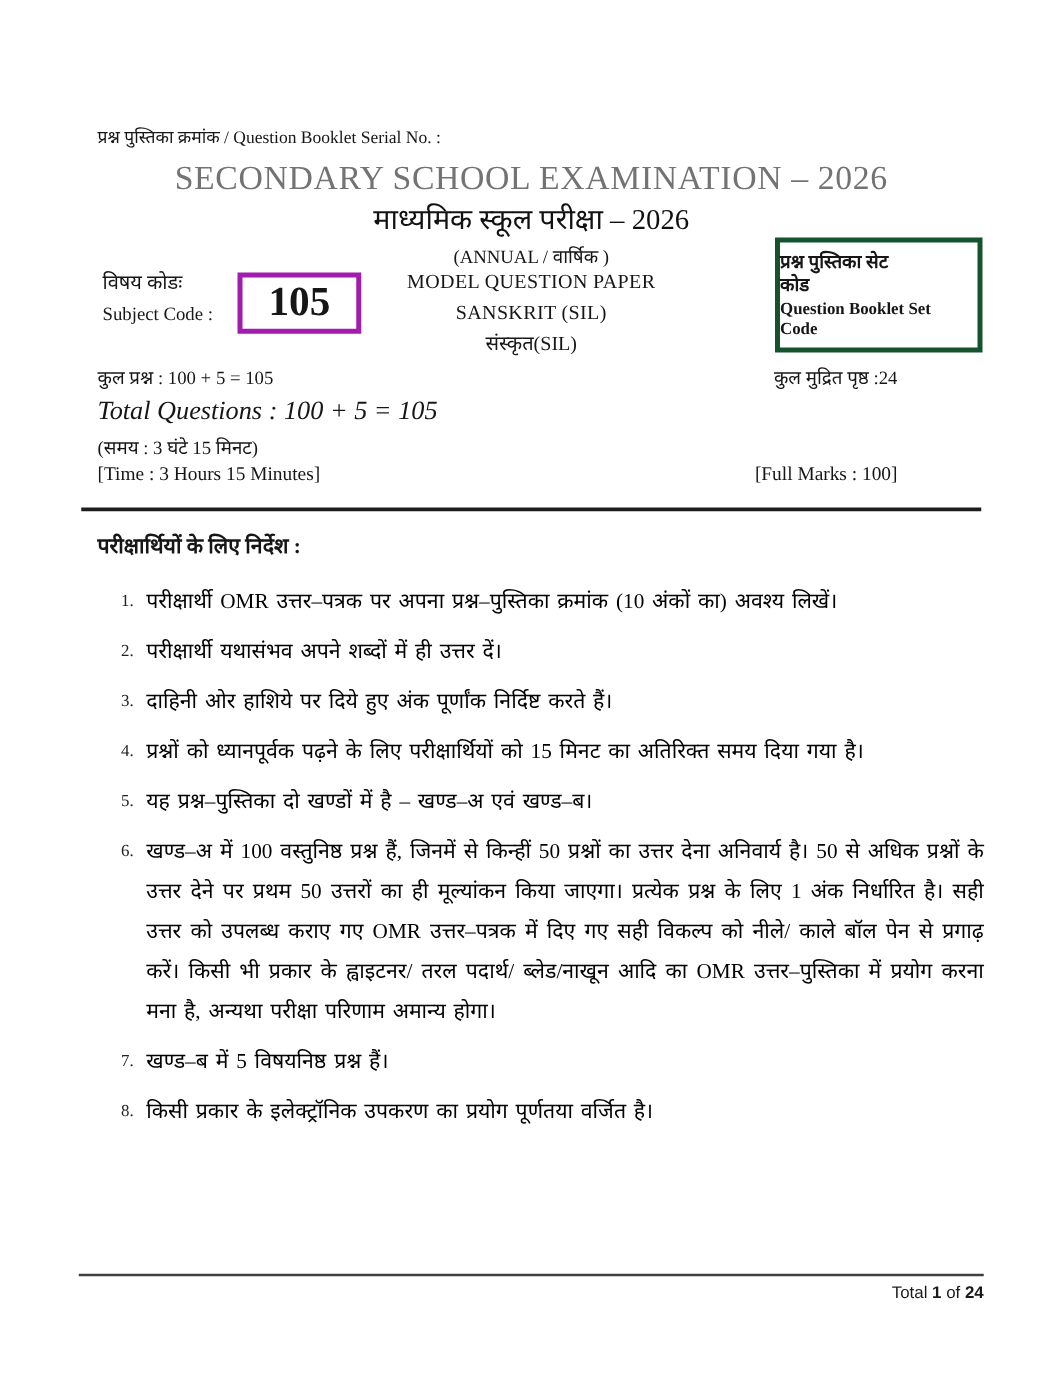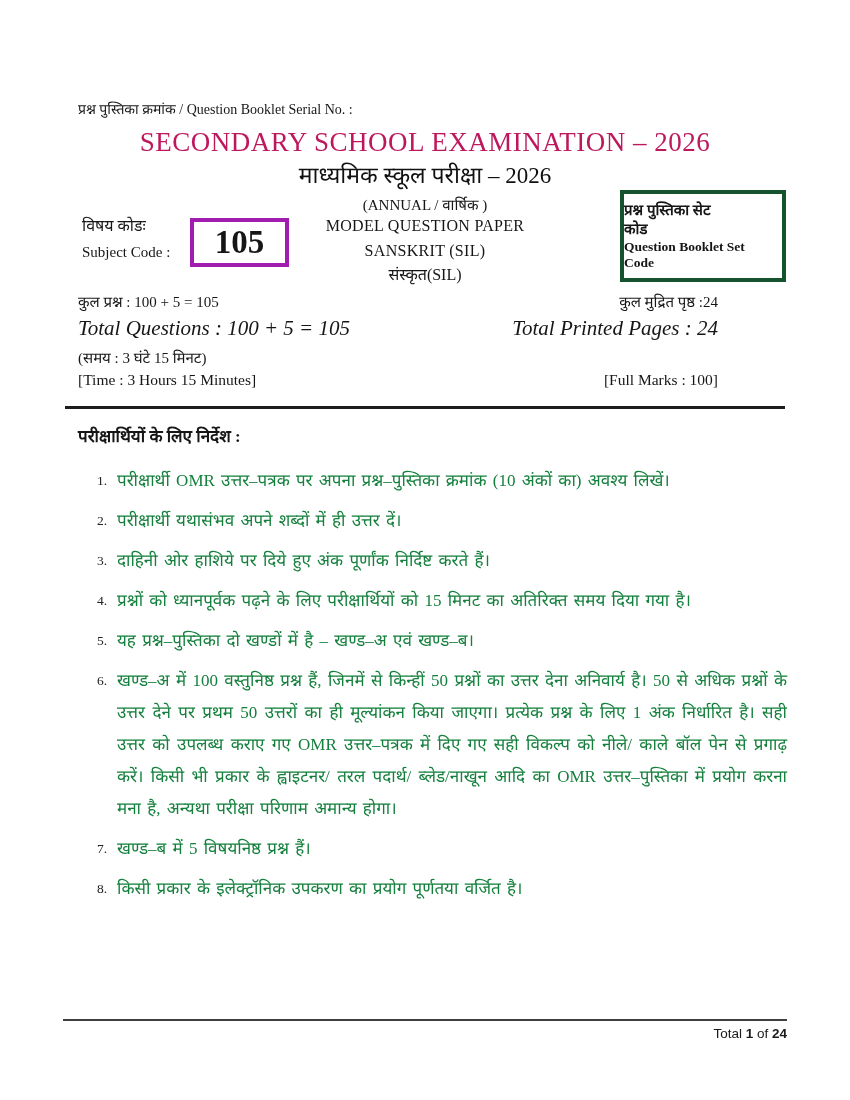--- a/index.html
+++ b/index.html
@@ -11,21 +11,21 @@
     position: relative;
     overflow: hidden;
   }
   .page { position: absolute; inset: 0; background: #ffffff; }
 
   .abs { position: absolute; }
 
   .serial-line { top: 99px; left: 78px; font-size: 14px; }
 
   .title-en { top: 127px; left: 65px; width: 720px; text-align: center;
-              font-size: 27px; letter-spacing: 0.5px; color: #be185d; }
+              font-size: 27px; letter-spacing: 0.5px; color: #737373; }
   .title-hi { top: 158px; left: 65px; width: 720px; text-align: center;
               font-size: 23px; color: #111; }
 
   .center-block { left: 65px; width: 720px; text-align: center; }
   .annual-line  { top: 194px; font-size: 15px; }
   .model-line   { top: 217px; font-size: 16px; letter-spacing: 0.3px; }
   .subject-en   { top: 242px; font-size: 16px; letter-spacing: 0.3px; }
   .subject-hi   { top: 263px; font-size: 16px; }
 
   .subj-label-hi { top: 214px; left: 82px; font-size: 16px; }
@@ -64,21 +64,21 @@
   .instr-item {
     display: flex; align-items: flex-start;
     margin-bottom: 8px;
   }
   .instr-num {
     width: 52px; min-width: 52px; text-align: right; padding-right: 10px;
     font-size: 13.5px; line-height: 32px; color: #222;
   }
   .instr-text {
     flex: 1; font-size: 17px; line-height: 32px;
-    text-align: justify; color: #15803d;
+    text-align: justify; color: #000000;
     word-spacing: 2px;
   }
 
   .footer-rule {
     top: 1019px; left: 63px; width: 724px; height: 2px;
     background: #3f3f3f; border: none;
   }
   .footer-text {
     top: 1026px; right: 63px;
     font-family: "Liberation Sans", "DejaVu Sans", sans-serif;
@@ -112,21 +112,20 @@
     <div class="hi">प्रश्न पुस्तिका सेट</div>
     <div class="hi">कोड</div>
     <div class="en">Question Booklet Set</div>
     <div class="en">Code</div>
   </div>
 
   <div class="abs meta-left meta-r1">कुल प्रश्न :  100 + 5 = 105</div>
   <div class="abs meta-right meta-r1">कुल मुद्रित पृष्ठ :24</div>
 
   <div class="abs meta-left meta-r2">Total Questions : 100 + 5 = 105</div>
-  <div class="abs meta-right meta-r2">Total Printed Pages : 24</div>
 
   <div class="abs meta-left meta-r3">(समय : 3 घंटे 15 मिनट)</div>
 
   <div class="abs meta-left meta-r4">[Time : 3 Hours 15 Minutes]</div>
   <div class="abs meta-right meta-r4">[Full Marks : 100]</div>
 
   <div class="abs rule"></div>
 
   <div class="abs instr-heading">परीक्षार्थियों के लिए निर्देश :</div>
 

